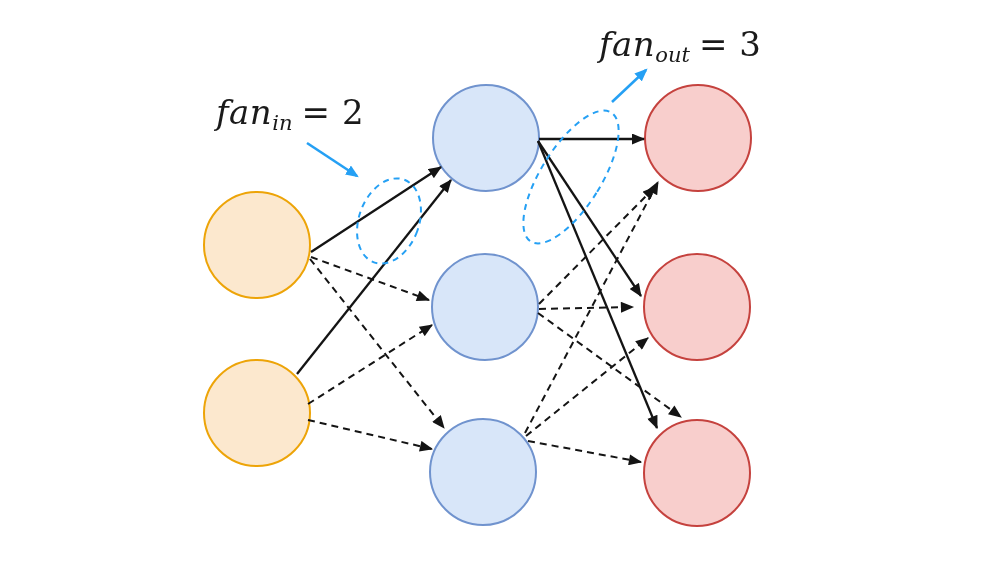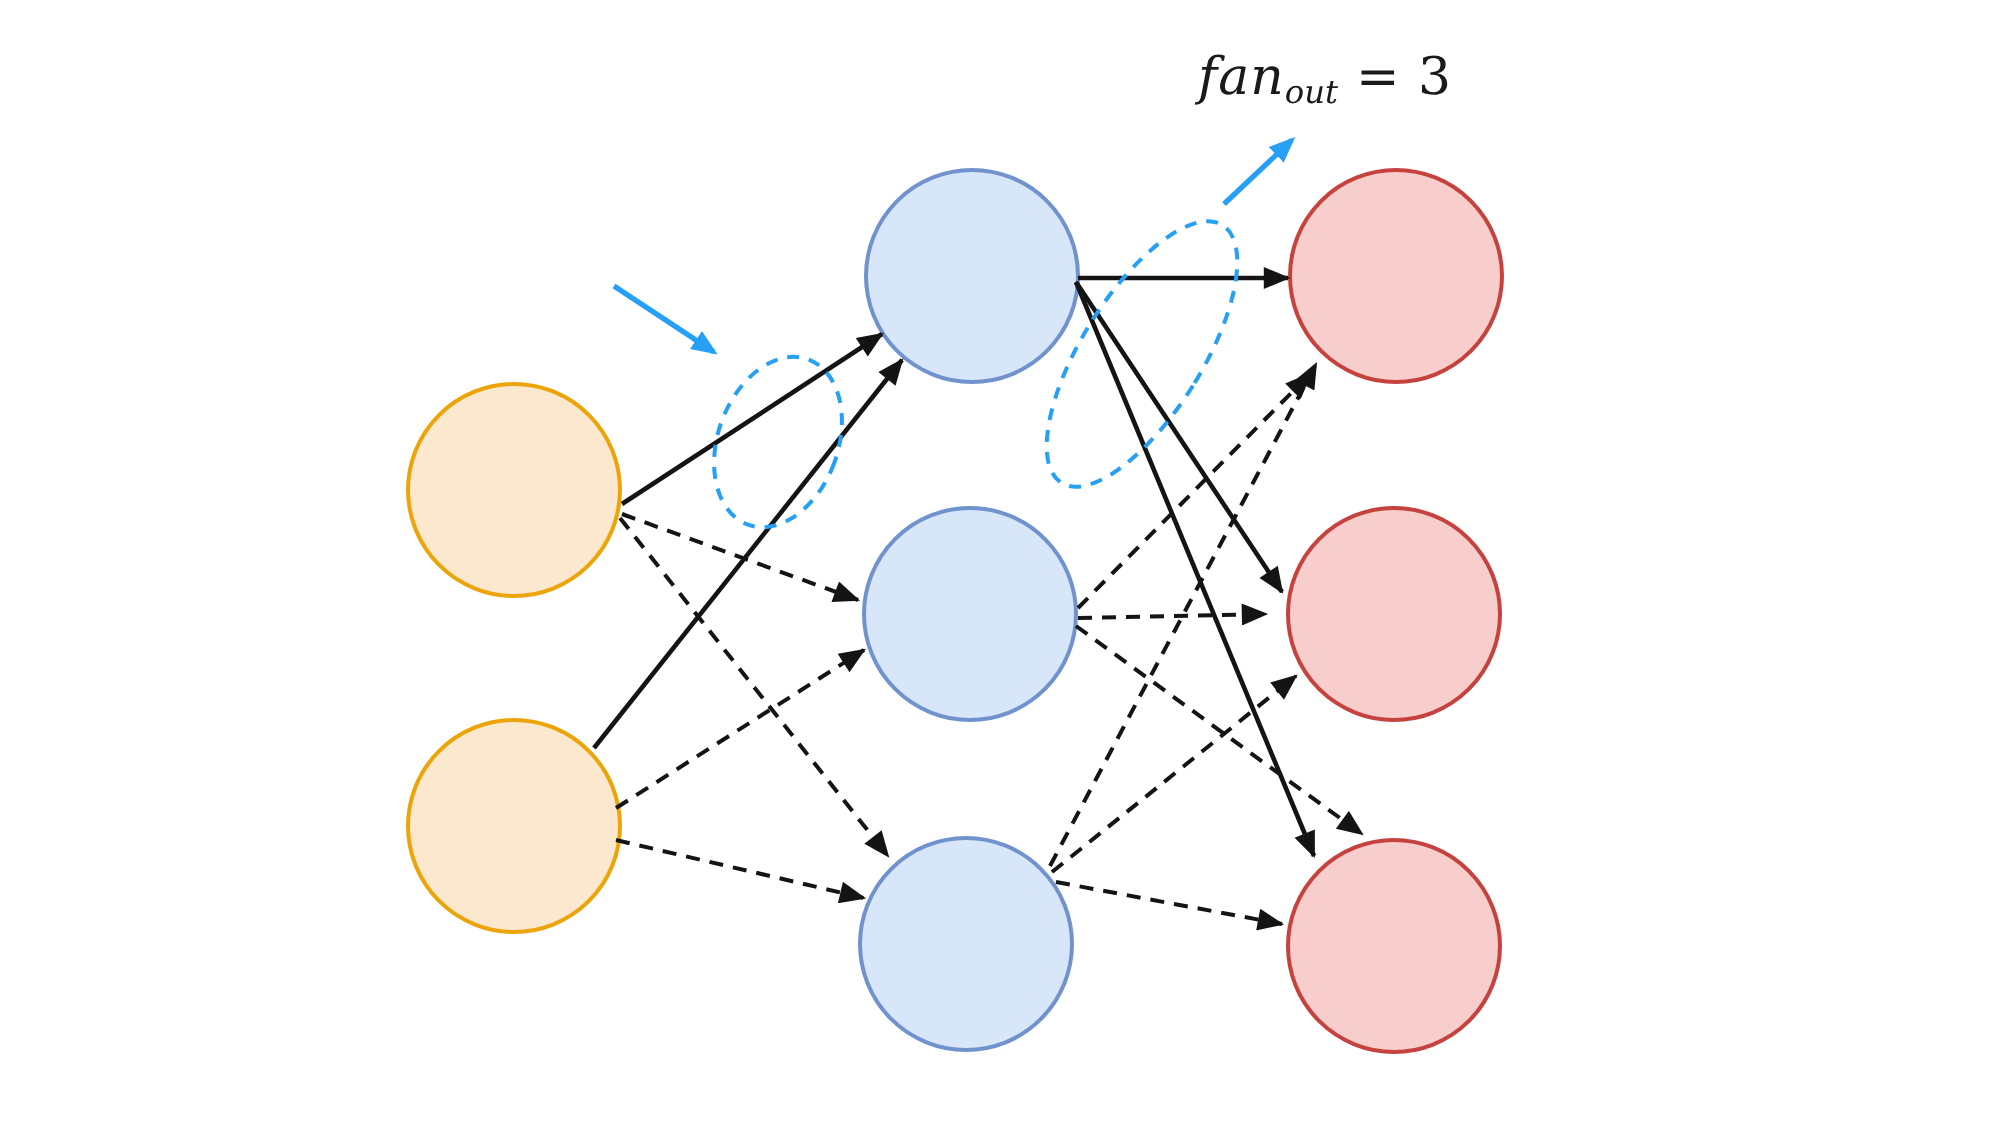--- a/index.html
+++ b/index.html
@@ -17,21 +17,21 @@
   }
   .canvas svg.net {
     position: absolute;
     left: 0;
     top: 0;
   }
   .math-label {
     position: absolute;
     font-family: "DejaVu Serif", serif;
     font-style: italic;
-    font-size: 26px;
+    font-size: 34px;
     color: #1a1a1a;
     white-space: nowrap;
     letter-spacing: 0.5px;
   }
   .math-label sub {
     font-size: 0.62em;
     font-style: italic;
     vertical-align: -0.28em;
     letter-spacing: 0;
   }
@@ -78,18 +78,21 @@
       <line x1="538" y1="313" x2="681" y2="417" stroke="#141414" stroke-width="2" marker-end="url(#arrow-black)" stroke-dasharray="7 5"></line>
       <line x1="525" y1="433" x2="658" y2="182" stroke="#141414" stroke-width="2" marker-end="url(#arrow-black)" stroke-dasharray="7 5"></line>
       <line x1="526" y1="436" x2="648" y2="338" stroke="#141414" stroke-width="2" marker-end="url(#arrow-black)" stroke-dasharray="7 5"></line>
       <line x1="528" y1="441" x2="641" y2="462" stroke="#141414" stroke-width="2" marker-end="url(#arrow-black)" stroke-dasharray="7 5"></line>
       <ellipse cx="389" cy="221" rx="30" ry="44" transform="rotate(20 389 221)" fill="none" stroke="#25A0F4" stroke-width="2" stroke-dasharray="6 5"></ellipse>
       <ellipse cx="571" cy="177" rx="30" ry="76" transform="rotate(32 571 177)" fill="none" stroke="#25A0F4" stroke-width="2" stroke-dasharray="6 5"></ellipse>
       <line x1="307" y1="143" x2="357" y2="176" stroke="#25A0F4" stroke-width="2.6" marker-end="url(#arrow-blue)"></line>
       <line x1="612" y1="102" x2="646" y2="70" stroke="#25A0F4" stroke-width="2.6" marker-end="url(#arrow-blue)"></line>
     </svg>
 
+  <div class="math-label label-fan-in">
+    <span>fan</span><sub>in</sub><span class="eq">= 2</span>
+  </div>
 
   <div class="math-label label-fan-out">
     <span>fan</span><sub>out</sub><span class="eq">= 3</span>
   </div>
 
 </div>
 
 </body></html>

